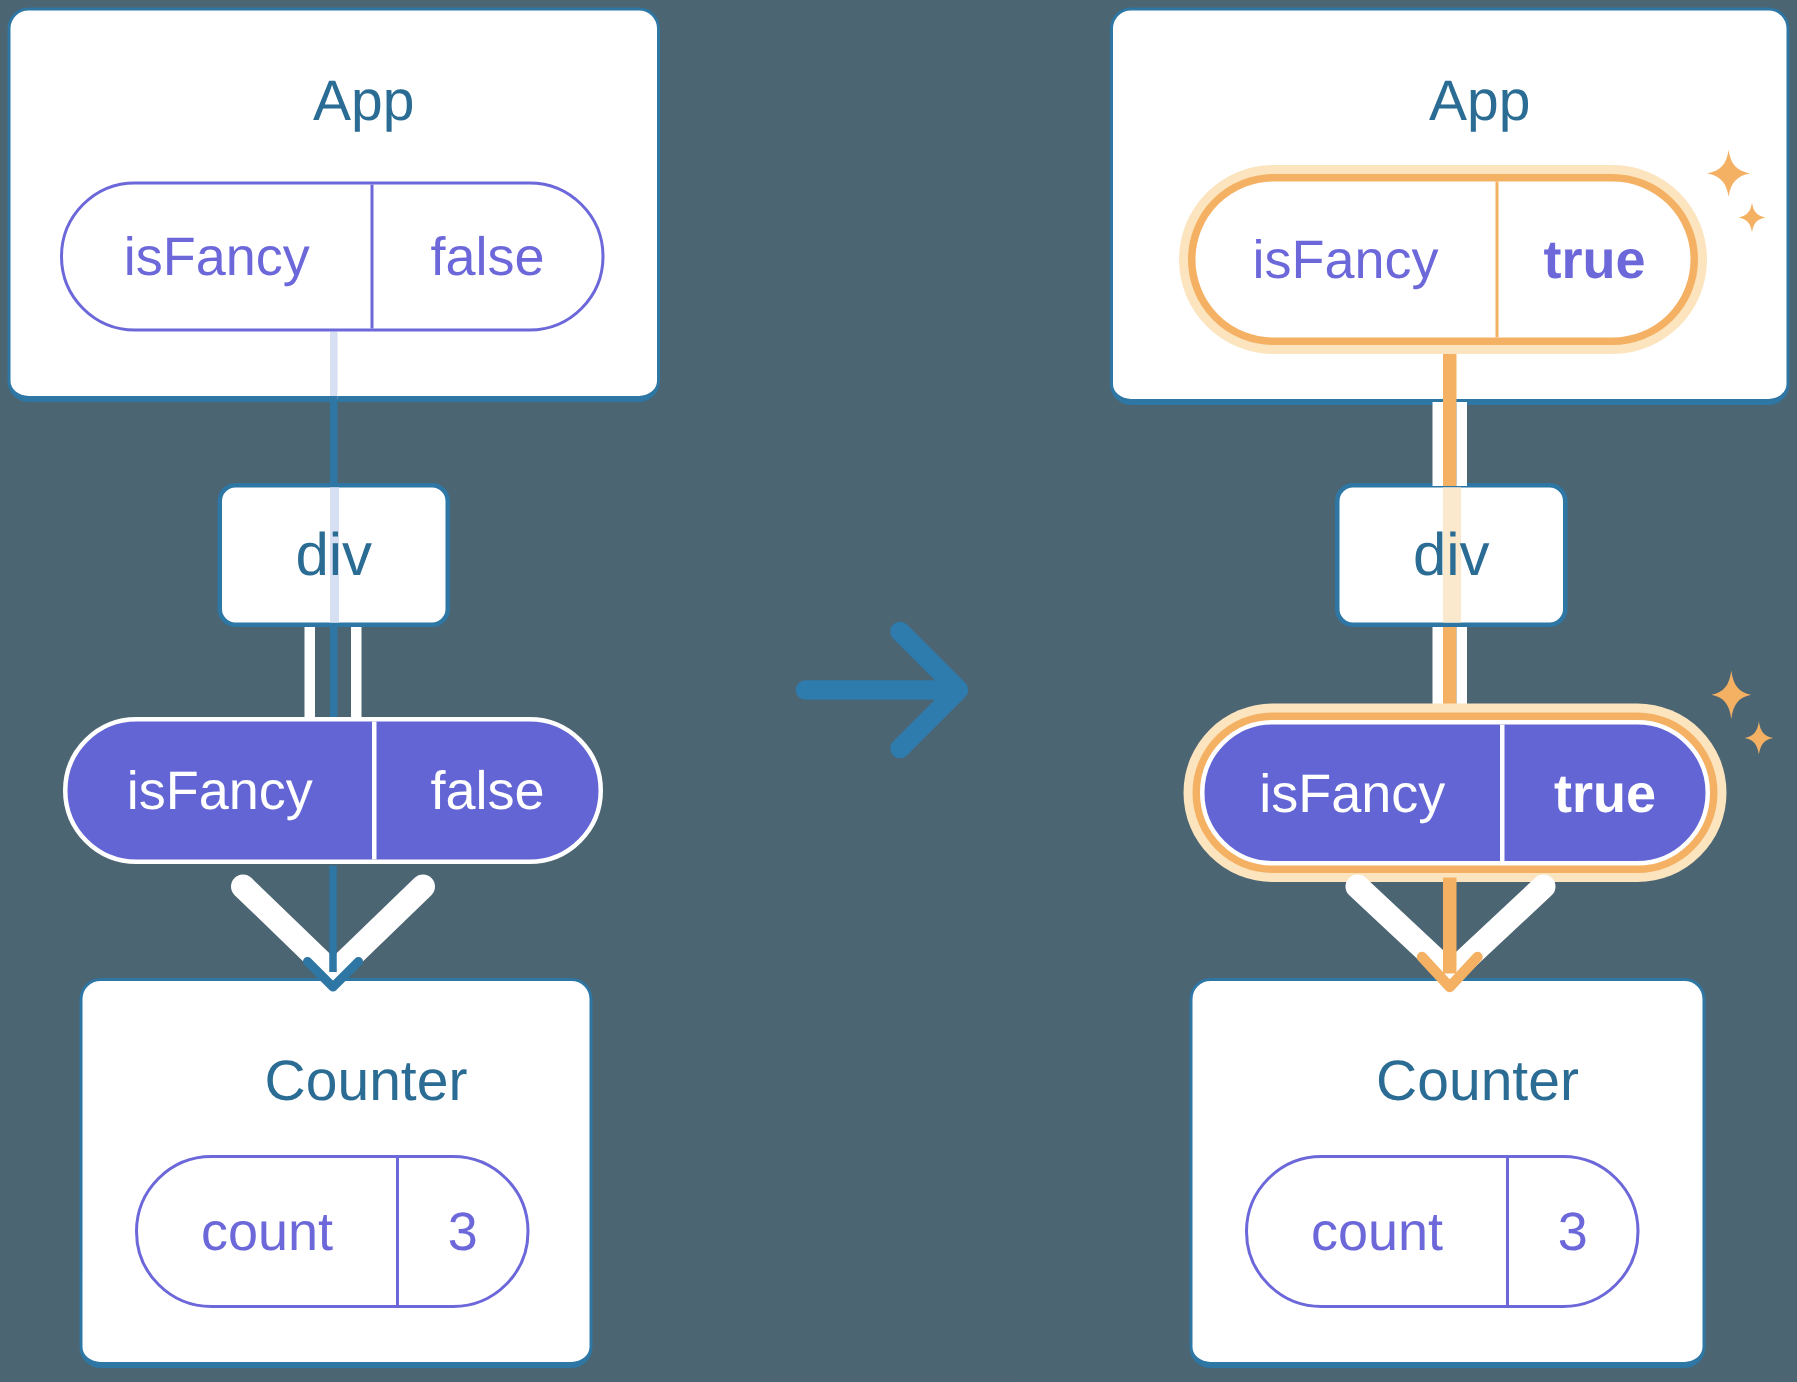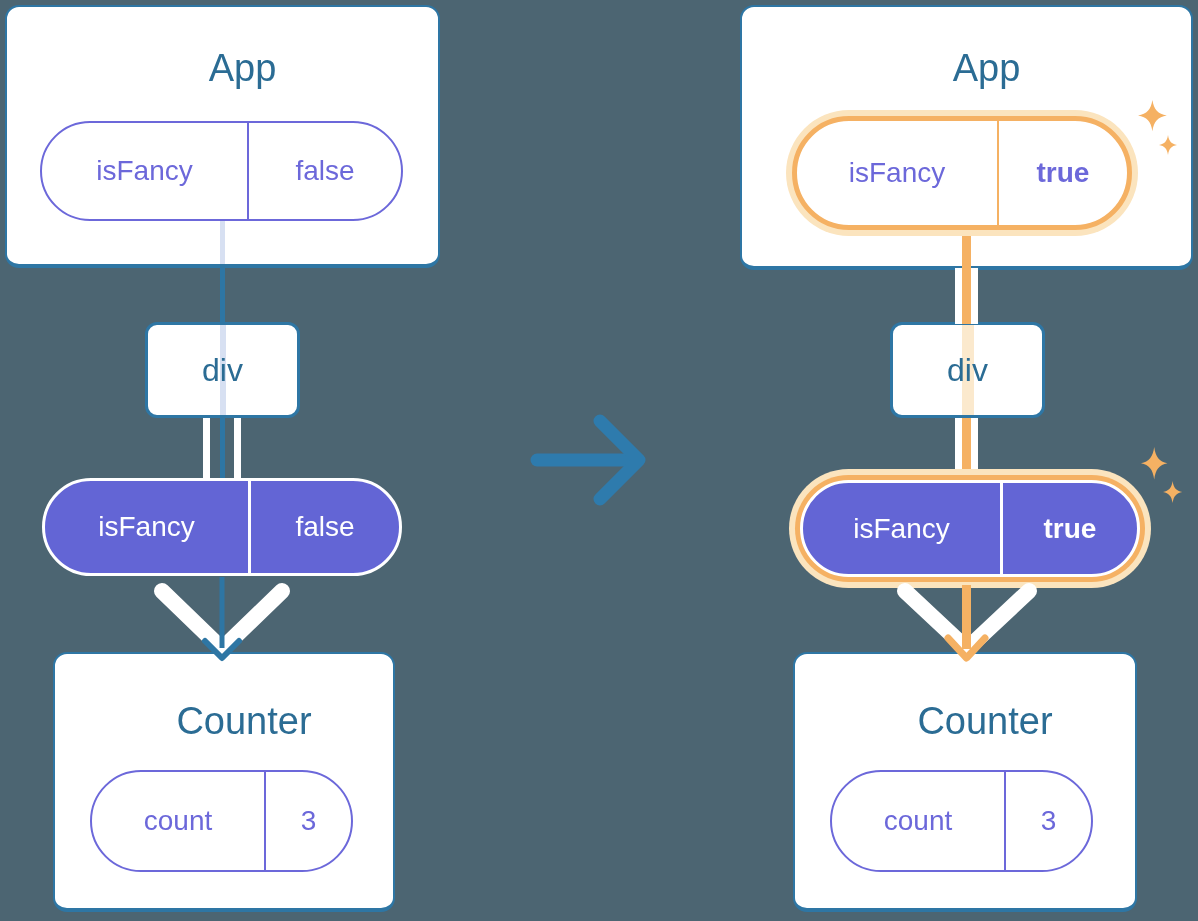--- a/index.html
+++ b/index.html
@@ -18,28 +18,28 @@
   }
   .title-app { margin-top:40px; }
   .title-counter { margin-top:46px;text-align:center; }
   .vline { position:absolute; z-index:2; }
   .box-div {
     position:absolute; background:#fff; box-sizing:border-box;
     border:3px solid #2E76A4; border-radius:12px; z-index:1;
     display:flex; align-items:center; justify-content:center;
   }
   .box-div .stripe { position:absolute; top:0; bottom:0; left:50%; transform:translateX(-50%); }
-  .box-div .label { position:relative; font-size:32px; color:#2B6C94; font-weight:500; }
+  .box-div .label { position:relative; font-size:40px; color:#2B6C94; font-weight:500; }
   .pill {
     position:absolute; display:flex; box-sizing:border-box;
     border-radius:999px; z-index:3;
   }
   .pill .seg {
     display:flex; align-items:center; justify-content:center;
-    box-sizing:border-box; font-size:28px; overflow:hidden;
+    box-sizing:border-box; font-size:36px; overflow:hidden;
   }
   .pill-outline { background:#fff; border:2.5px solid #6C68DA; color:#6C68DA; }
   .pill-outline .seg + .seg { border-left:2.5px solid #6C68DA; }
   .pill-solid { background:#6365D5; border:3px solid #fff; color:#fff; }
   .pill-solid .seg + .seg { border-left:3px solid #fff; }
   .pill-fancy-outline {
     background:#fff; border:5px solid #F5B163; color:#6C68DA;
     box-shadow:0 0 0 6px #FBE4BE;
   }
   .pill-fancy-outline .seg + .seg { border-left:2px solid #F5B163; }

